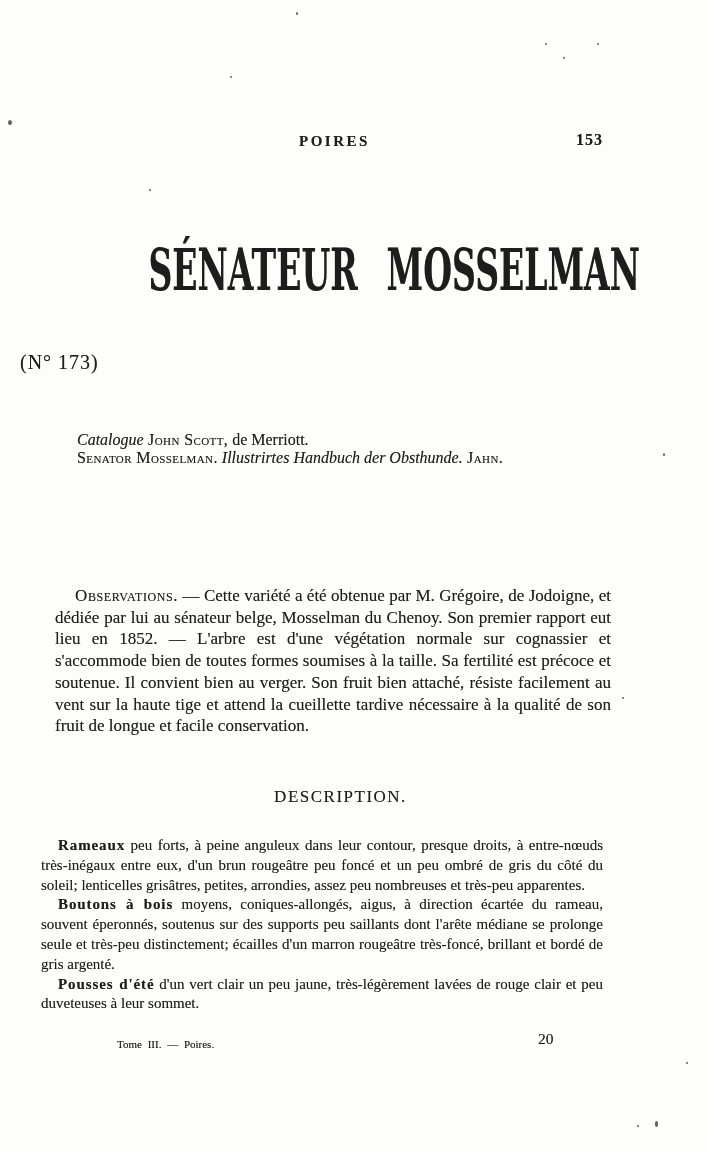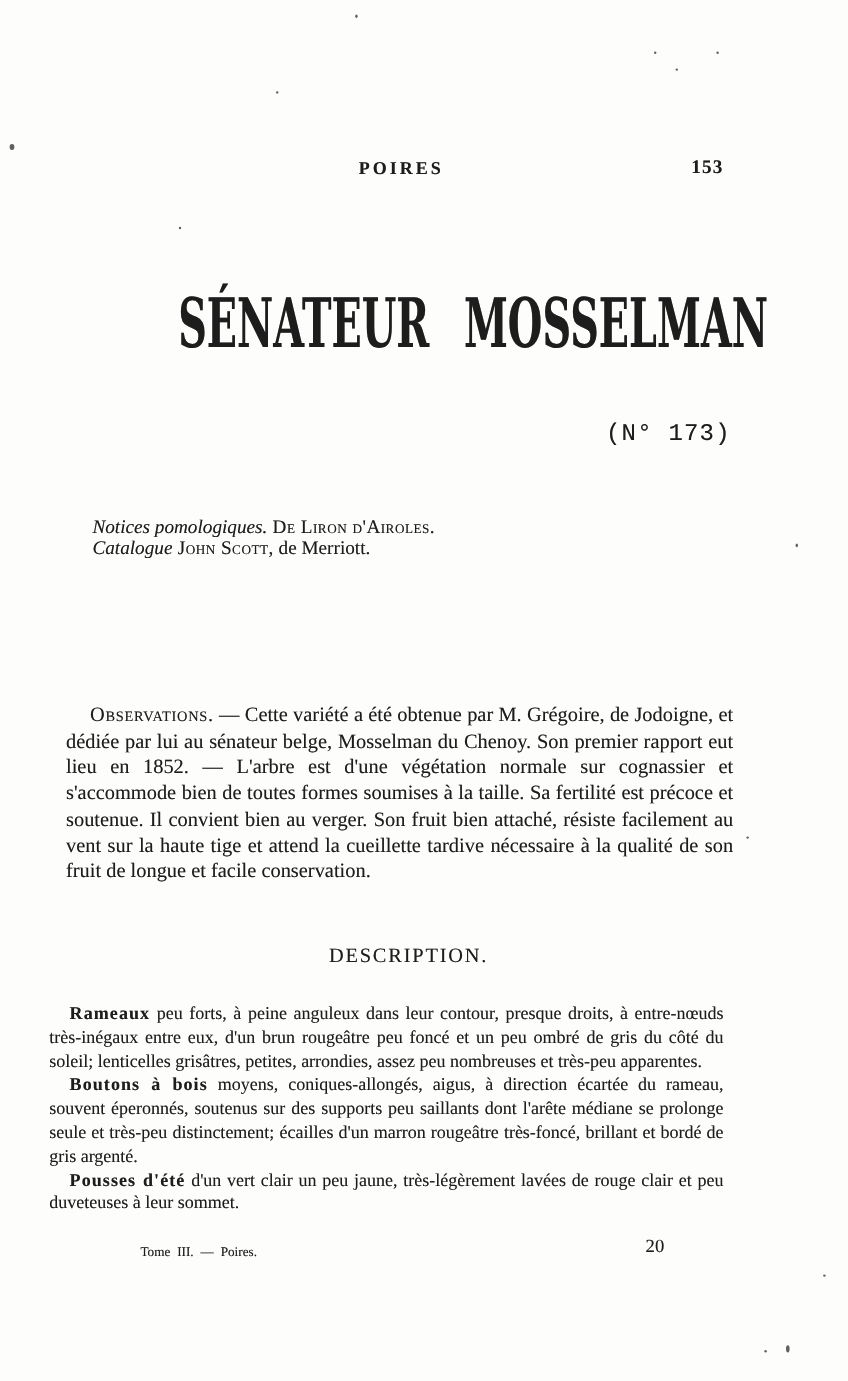--- a/index.html
+++ b/index.html
@@ -20,22 +20,22 @@
     position:absolute;top:131px;left:576px;
     font-size:16px;font-weight:bold;letter-spacing:1px;
   }
   .variety-title{
     position:absolute;top:240px;left:0;width:707px;text-align:center;
     font-family:"DejaVu Serif", serif;font-weight:bold;font-size:57px;
     line-height:60px;white-space:nowrap;word-spacing:30px;
     transform:scaleX(0.58);transform-origin:50% 0;
   }
   .variety-number{
-    position:absolute;top:351px;left:0;width:609px;text-align:right;
-    font-size:20px;padding-left:20px;box-sizing:border-box;letter-spacing:1px;font-family:Liberation Mono, monospace;
+    position:absolute;top:351px;left:0;width:609px;text-align:left;
+    font-size:20px;padding-left:20px;box-sizing:border-box;letter-spacing:1px;
   }
   .references{
     position:absolute;top:431px;left:77px;right:55px;
     font-size:16px;line-height:17.8px;white-space:nowrap;
   }
   .it{font-style:italic;}
   .sc{font-variant:small-caps;letter-spacing:0.4px;}
   .rm{font-style:normal;}
   .observations{
     position:absolute;top:585px;left:55px;width:556px;
@@ -62,22 +62,22 @@
 
 <div class="page">
 
   <span class="running-title">POIRES</span>
   <span class="page-number">153</span>
 
   <div class="variety-title">SÉNATEUR MOSSELMAN</div>
   <div class="variety-number">(N° 173)</div>
 
   <div class="references">
-    <div><span class="it">Notices pomologiques.</span><span class="sc"> De Liron d'Airoles.</span><span class="rm"></span></div>
     <div><span class="it">Catalogue</span><span class="sc"> John Scott,</span><span class="rm"> de Merriott.</span></div>
+    <div><span class="sc">Senator Mosselman.</span><span class="it"> Illustrirtes Handbuch der Obsthunde.</span><span class="sc"> Jahn.</span></div>
   </div>
 
   <p class="observations"><span class="obs-lead">Observations.</span><span> — Cette variété a été obtenue par M. Grégoire, de Jodoigne, et dédiée par lui au sénateur belge, Mosselman du Chenoy. Son premier rapport eut lieu en 1852. — L'arbre est d'une végétation normale sur cognassier et s'accommode bien de toutes formes soumises à la taille. Sa fertilité est précoce et soutenue. Il convient bien au verger. Son fruit bien attaché, résiste facilement au vent sur la haute tige et attend la cueillette tardive nécessaire à la qualité de son fruit de longue et facile conservation.</span></p>
 
   <div class="description-heading">DESCRIPTION.</div>
 
   <div class="description-block">
     <p><span class="desc-lead">Rameaux</span><span> peu forts, à peine anguleux dans leur contour, presque droits, à entre-nœuds très-inégaux entre eux, d'un brun rougeâtre peu foncé et un peu ombré de gris du côté du soleil; lenticelles grisâtres, petites, arrondies, assez peu nombreuses et très-peu apparentes.</span></p>
     <p><span class="desc-lead">Boutons à bois</span><span> moyens, coniques-allongés, aigus, à direction écartée du rameau, souvent éperonnés, soutenus sur des supports peu saillants dont l'arête médiane se prolonge seule et très-peu distinctement; écailles d'un marron rougeâtre très-foncé, brillant et bordé de gris argenté.</span></p>
     <p><span class="desc-lead">Pousses d'été</span><span> d'un vert clair un peu jaune, très-légèrement lavées de rouge clair et peu duveteuses à leur sommet.</span></p>

